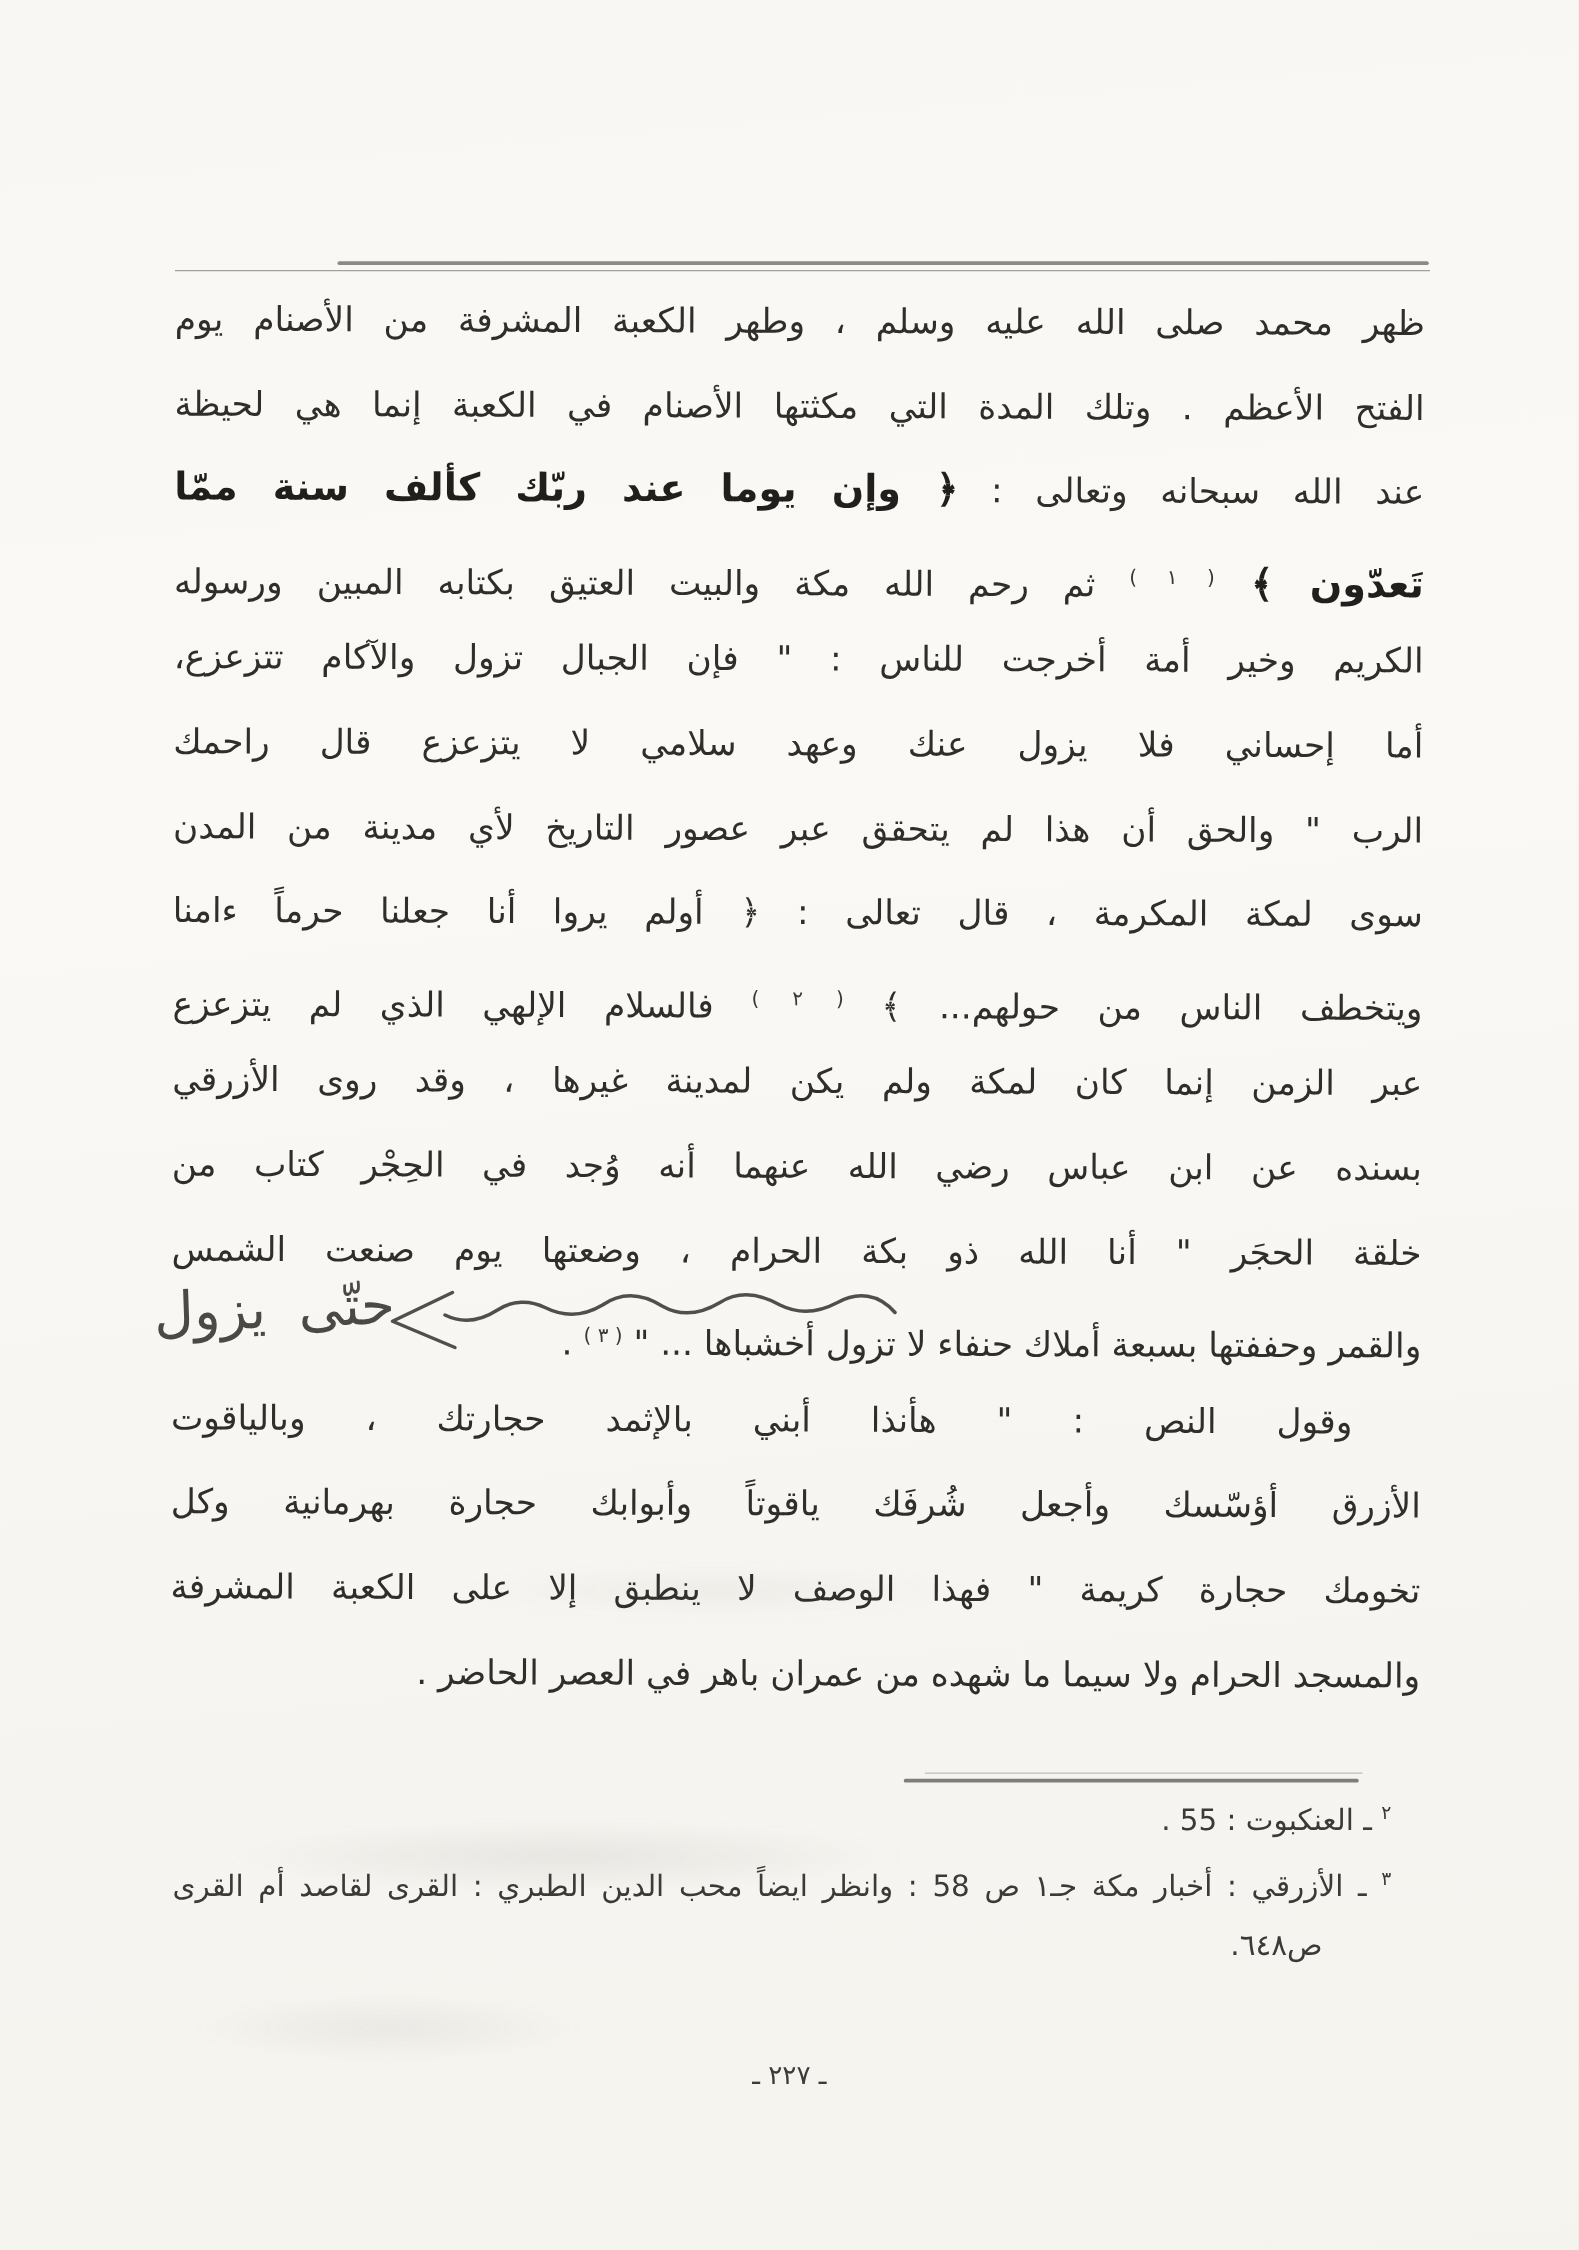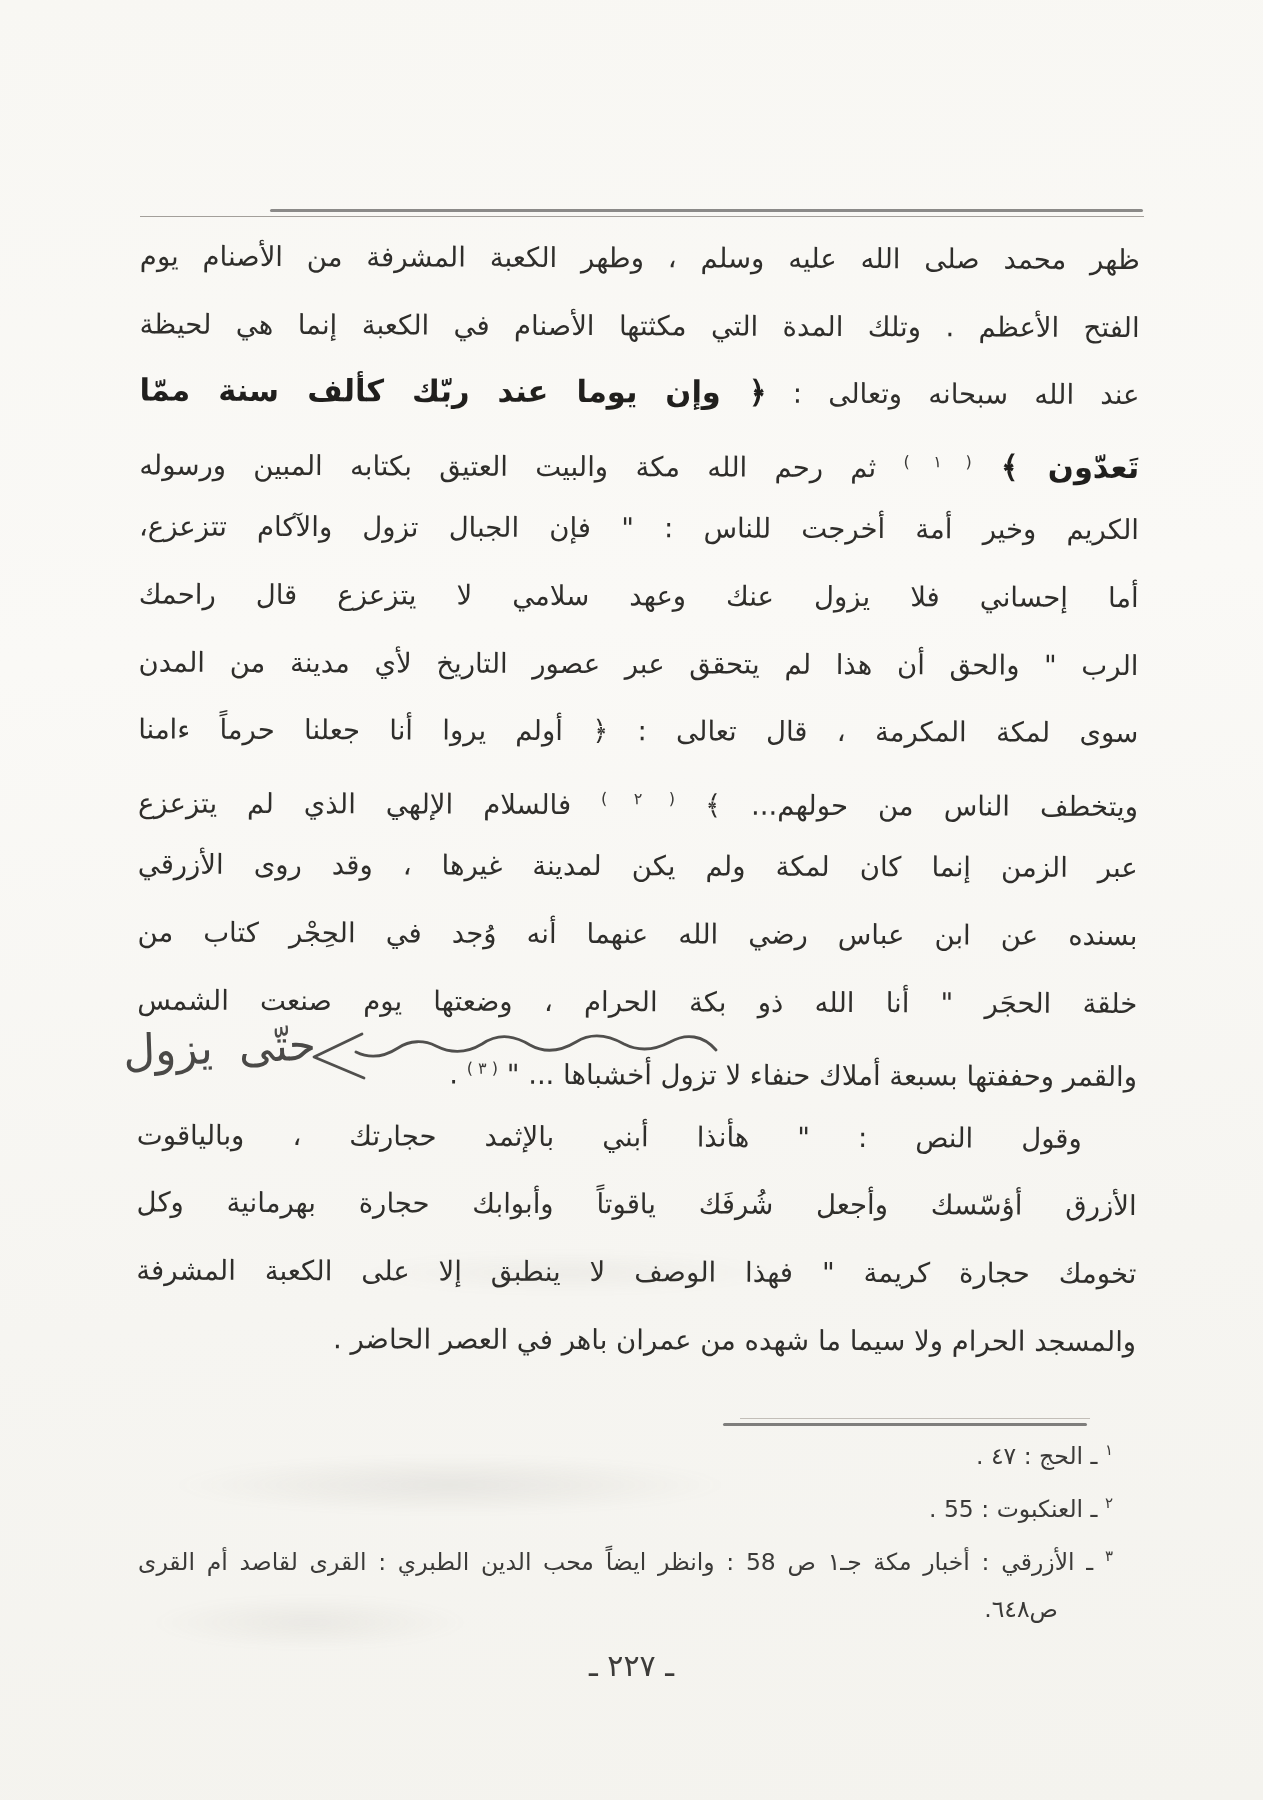--- a/index.html
+++ b/index.html
@@ -51,21 +51,21 @@
     position:absolute;top:1424px;right:150px;width:975px;
     font-size:23.5px;color:#3b3a38;
   }
   .fn{line-height:53px;height:53px;text-align:right;white-space:nowrap;}
   .fn-wide{text-align:justify;text-align-last:justify;}
   .fn-cont{padding-right:55px;text-align:right;}
   .fn-marker{font-size:15px;vertical-align:9px;color:#3b3a38;}
 
   .page-number{
     position:absolute;top:1648px;left:0;width:1263px;
-    text-align:center;font-size:30px;color:#3c3b39;letter-spacing:2px;
+    text-align:center;font-size:21px;color:#3c3b39;letter-spacing:2px;
   }
 
   .smudge{position:absolute;pointer-events:none;filter:blur(3px);}
   .smudge-1{left:170px;top:1455px;width:560px;height:60px;
     background:radial-gradient(ellipse at center,rgba(115,110,100,0.10),transparent 70%);}
   .smudge-2{left:150px;top:1595px;width:320px;height:55px;
     background:radial-gradient(ellipse at center,rgba(115,110,100,0.08),transparent 70%);}
   .smudge-3{left:360px;top:1250px;width:420px;height:45px;
     background:radial-gradient(ellipse at center,rgba(115,110,100,0.06),transparent 70%);}
 </style>
@@ -102,21 +102,20 @@
 
   <svg class="swoosh" width="1263" height="1800" viewBox="0 0 1263 1800">
     <path d="M 716 1050 C 703 1035 686 1033 670 1042 C 655 1050 640 1052 624 1044 C 608 1035 592 1032 576 1042 C 561 1051 546 1054 530 1045 C 514 1035 498 1033 482 1044 C 467 1053 452 1054 436 1046 C 424 1040 410 1040 398 1048 C 384 1057 370 1059 356 1052" fill="none" stroke="#504f4d" stroke-width="2.8" stroke-linecap="round"></path>
     <path d="M 362 1034 L 314 1057 L 364 1078" fill="none" stroke="#504f4d" stroke-width="2.8" stroke-linecap="round" stroke-linejoin="round"></path>
   </svg>
 
   <div class="rule fn-rule-shadow"></div>
   <div class="rule fn-rule"></div>
 
   <div class="footnotes">
-    <div class="fn"><sup class="fn-marker">١</sup> <span>ـ  الحج : ٤٧ .</span></div>
     <div class="fn"><sup class="fn-marker">٢</sup> <span>ـ  العنكبوت : 55 .</span></div>
     <div class="fn fn-wide"><sup class="fn-marker">٣</sup> <span>ـ  الأزرقي : أخبار مكة جـ١ ص 58 : وانظر ايضاً محب الدين الطبري : القرى لقاصد أم القرى</span></div>
     <div class="fn fn-cont">ص٦٤٨.</div>
   </div>
 
   <div class="page-number">ـ ٢٢٧ ـ</div>
 
   <div class="smudge smudge-1"></div>
   <div class="smudge smudge-2"></div>
   <div class="smudge smudge-3"></div>

